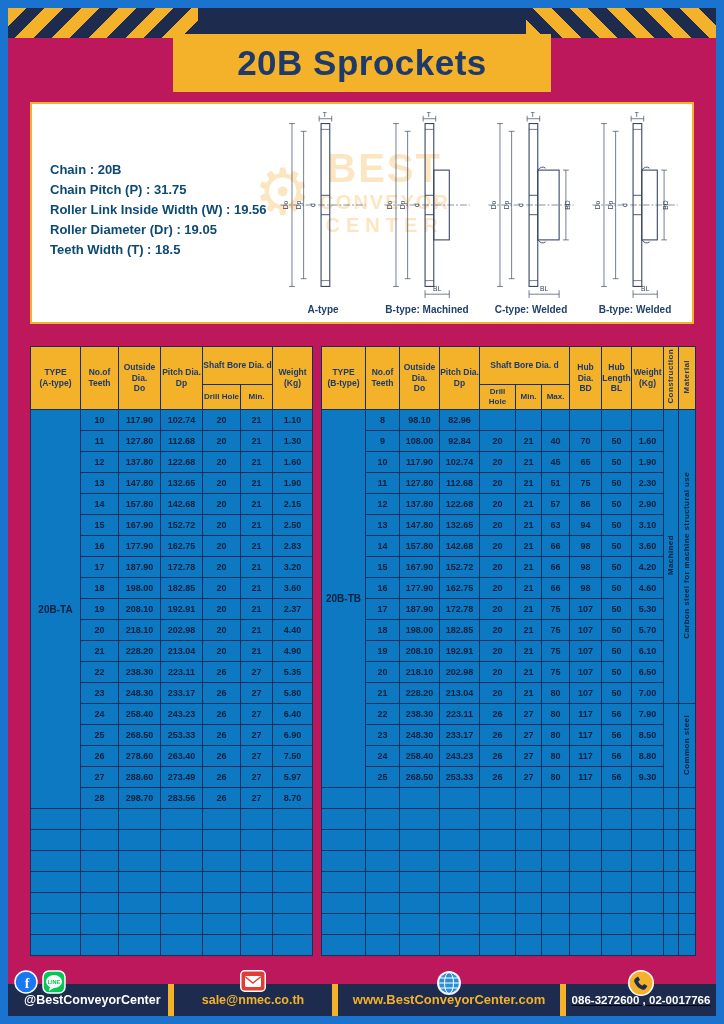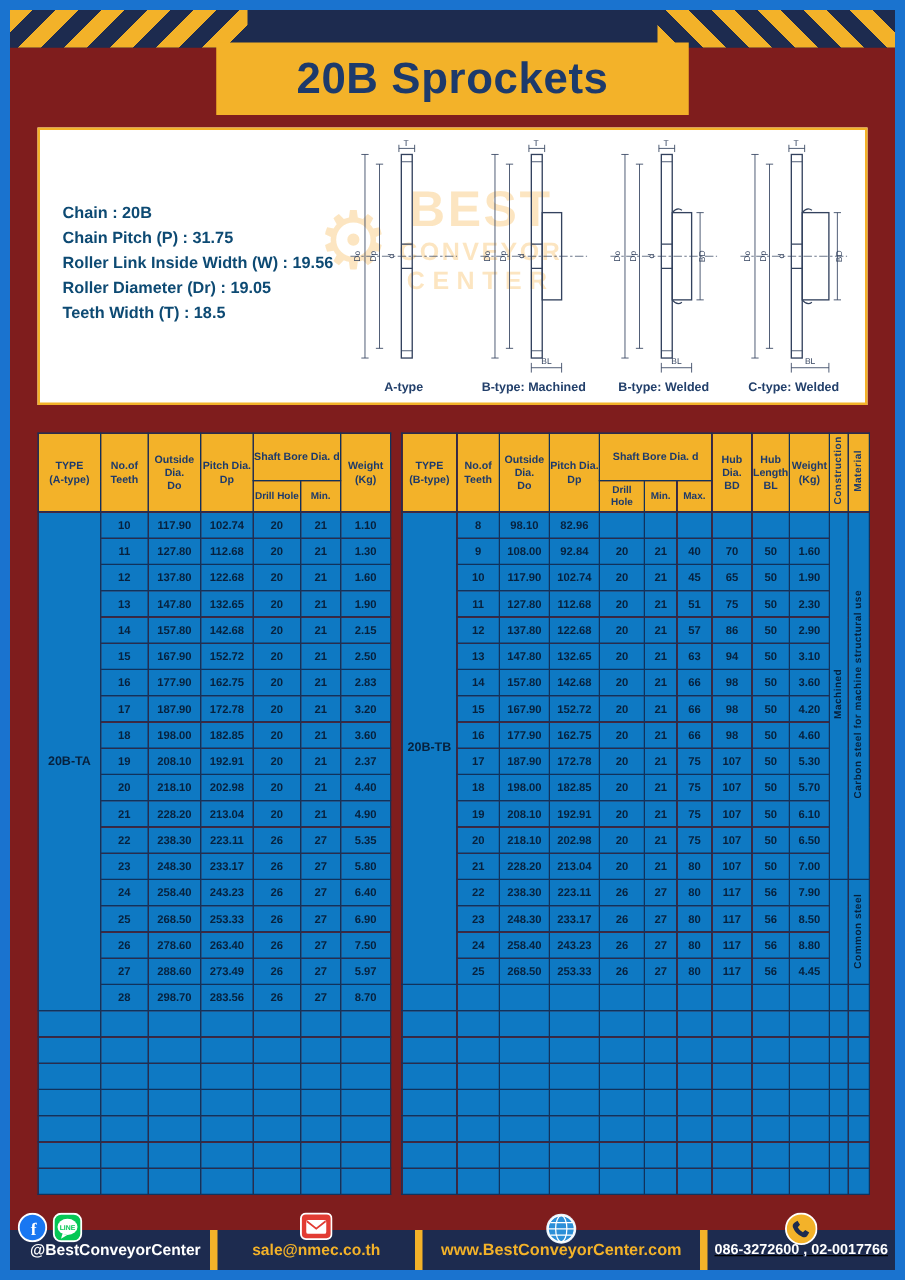--- a/index.html
+++ b/index.html
@@ -1,18 +1,18 @@
 <!DOCTYPE html>
 <html><head>
 <meta charset="utf-8">
 <style>
   *{box-sizing:border-box;margin:0;padding:0;}
   body{margin:0;font-family:"Liberation Sans",sans-serif;background:#ffffff;}
   .page{width:724px;height:1024px;background:#1a73cf;padding:8px;position:relative;}
-  .sheet{position:relative;width:708px;height:1008px;background:#7f1d1d;overflow:hidden;}
+  .sheet{position:relative;width:708px;height:1008px;background:#be185d;overflow:hidden;}
 
   .topbar{position:absolute;top:0;left:0;right:0;height:30px;background:#1d2b4f;}
   .hazard{position:absolute;top:0;height:30px;width:190px;}
   .hazard.left{left:0;background:repeating-linear-gradient(135deg,#f3b229 0 13px,#1d2b4f 13px 26px);}
   .hazard.right{right:0;background:repeating-linear-gradient(45deg,#f3b229 0 13px,#1d2b4f 13px 26px);}
 
   .banner{position:absolute;top:26px;left:50%;transform:translateX(-50%);width:378px;height:58px;background:#f3b229;display:flex;align-items:center;justify-content:center;z-index:2;}
   .banner h1{font-size:35px;font-weight:800;color:#1d3a6b;letter-spacing:.5px;}
 
   .specbox{position:absolute;top:94px;left:22px;width:664px;height:222px;background:#fff;border:2px solid #f3b229;}
@@ -154,32 +154,32 @@
                 <rect x="46" y="14" width="9" height="168" fill="none" stroke="#33425e" stroke-width="1.1"></rect>
                 <line x1="46" y1="20" x2="55" y2="20" stroke="#33425e" stroke-width="0.7"></line>
                 <line x1="46" y1="176" x2="55" y2="176" stroke="#33425e" stroke-width="0.7"></line>
                 <line x1="46" y1="88" x2="55" y2="88" stroke="#33425e" stroke-width="0.9"></line>
                 <line x1="46" y1="108" x2="55" y2="108" stroke="#33425e" stroke-width="0.9"></line>
                 <text x="40" y="98" font-size="7" fill="#33425e" text-anchor="middle" transform="rotate(-90 40 98)" font-family="Liberation Sans, sans-serif">d</text>
                 <line x1="44" y1="9" x2="57" y2="9" stroke="#33425e" stroke-width="0.7"></line>
                 <line x1="44" y1="6" x2="44" y2="12" stroke="#33425e" stroke-width="0.7"></line>
                 <line x1="57" y1="6" x2="57" y2="12" stroke="#33425e" stroke-width="0.7"></line>
                 <text x="50" y="7" font-size="7" fill="#33425e" text-anchor="middle" font-family="Liberation Sans, sans-serif">T</text>
-                <rect x="55" y="62" width="16" height="72" fill="none" stroke="#33425e" stroke-width="1.1"></rect>
+                <rect x="55" y="62" width="22" height="72" fill="none" stroke="#33425e" stroke-width="1.1"></rect>
                 <path d="M55 62 q4 -5 8 -2 M55 134 q4 5 8 2" fill="none" stroke="#33425e" stroke-width="0.9"></path>
-                <line x1="78" y1="62" x2="78" y2="134" stroke="#33425e" stroke-width="0.7"></line>
-                <line x1="75" y1="62" x2="81" y2="62" stroke="#33425e" stroke-width="0.7"></line>
-                <line x1="75" y1="134" x2="81" y2="134" stroke="#33425e" stroke-width="0.7"></line>
-                <text x="82" y="98" font-size="7" fill="#33425e" text-anchor="middle" transform="rotate(-90 82 98)" font-family="Liberation Sans, sans-serif">BD</text>
-                <line x1="46" y1="190" x2="71" y2="190" stroke="#33425e" stroke-width="0.7"></line>
+                <line x1="84" y1="62" x2="84" y2="134" stroke="#33425e" stroke-width="0.7"></line>
+                <line x1="81" y1="62" x2="87" y2="62" stroke="#33425e" stroke-width="0.7"></line>
+                <line x1="81" y1="134" x2="87" y2="134" stroke="#33425e" stroke-width="0.7"></line>
+                <text x="88" y="98" font-size="7" fill="#33425e" text-anchor="middle" transform="rotate(-90 88 98)" font-family="Liberation Sans, sans-serif">BD</text>
+                <line x1="46" y1="190" x2="77" y2="190" stroke="#33425e" stroke-width="0.7"></line>
                 <line x1="46" y1="186" x2="46" y2="194" stroke="#33425e" stroke-width="0.7"></line>
-                <line x1="71" y1="186" x2="71" y2="194" stroke="#33425e" stroke-width="0.7"></line>
-                <text x="58.5" y="187" font-size="7" fill="#33425e" text-anchor="middle" font-family="Liberation Sans, sans-serif">BL</text>
+                <line x1="77" y1="186" x2="77" y2="194" stroke="#33425e" stroke-width="0.7"></line>
+                <text x="61.5" y="187" font-size="7" fill="#33425e" text-anchor="middle" font-family="Liberation Sans, sans-serif">BL</text>
               </svg></div>
-            <div class="fig-label">B-type: Welded</div>
+            <div class="fig-label">C-type: Welded</div>
           </div>
           <div class="fig">
             <div><svg width="94" height="190" viewBox="0 0 96 196">
                 <line x1="4" y1="98" x2="92" y2="98" stroke="#33425e" stroke-width="0.6" stroke-dasharray="7 2 2 2"></line>
                 <line x1="16" y1="14" x2="16" y2="182" stroke="#33425e" stroke-width="0.7"></line>
                 <line x1="13" y1="14" x2="19" y2="14" stroke="#33425e" stroke-width="0.7"></line>
                 <line x1="13" y1="182" x2="19" y2="182" stroke="#33425e" stroke-width="0.7"></line>
                 <text x="12" y="98" font-size="7" fill="#33425e" text-anchor="middle" transform="rotate(-90 12 98)" font-family="Liberation Sans, sans-serif">Do</text>
                 <line x1="28" y1="22" x2="28" y2="174" stroke="#33425e" stroke-width="0.7"></line>
                 <line x1="25" y1="22" x2="31" y2="22" stroke="#33425e" stroke-width="0.7"></line>
@@ -188,32 +188,32 @@
                 <rect x="46" y="14" width="9" height="168" fill="none" stroke="#33425e" stroke-width="1.1"></rect>
                 <line x1="46" y1="20" x2="55" y2="20" stroke="#33425e" stroke-width="0.7"></line>
                 <line x1="46" y1="176" x2="55" y2="176" stroke="#33425e" stroke-width="0.7"></line>
                 <line x1="46" y1="88" x2="55" y2="88" stroke="#33425e" stroke-width="0.9"></line>
                 <line x1="46" y1="108" x2="55" y2="108" stroke="#33425e" stroke-width="0.9"></line>
                 <text x="40" y="98" font-size="7" fill="#33425e" text-anchor="middle" transform="rotate(-90 40 98)" font-family="Liberation Sans, sans-serif">d</text>
                 <line x1="44" y1="9" x2="57" y2="9" stroke="#33425e" stroke-width="0.7"></line>
                 <line x1="44" y1="6" x2="44" y2="12" stroke="#33425e" stroke-width="0.7"></line>
                 <line x1="57" y1="6" x2="57" y2="12" stroke="#33425e" stroke-width="0.7"></line>
                 <text x="50" y="7" font-size="7" fill="#33425e" text-anchor="middle" font-family="Liberation Sans, sans-serif">T</text>
-                <rect x="55" y="62" width="22" height="72" fill="none" stroke="#33425e" stroke-width="1.1"></rect>
+                <rect x="55" y="62" width="16" height="72" fill="none" stroke="#33425e" stroke-width="1.1"></rect>
                 <path d="M55 62 q4 -5 8 -2 M55 134 q4 5 8 2" fill="none" stroke="#33425e" stroke-width="0.9"></path>
-                <line x1="84" y1="62" x2="84" y2="134" stroke="#33425e" stroke-width="0.7"></line>
-                <line x1="81" y1="62" x2="87" y2="62" stroke="#33425e" stroke-width="0.7"></line>
-                <line x1="81" y1="134" x2="87" y2="134" stroke="#33425e" stroke-width="0.7"></line>
-                <text x="88" y="98" font-size="7" fill="#33425e" text-anchor="middle" transform="rotate(-90 88 98)" font-family="Liberation Sans, sans-serif">BD</text>
-                <line x1="46" y1="190" x2="77" y2="190" stroke="#33425e" stroke-width="0.7"></line>
+                <line x1="78" y1="62" x2="78" y2="134" stroke="#33425e" stroke-width="0.7"></line>
+                <line x1="75" y1="62" x2="81" y2="62" stroke="#33425e" stroke-width="0.7"></line>
+                <line x1="75" y1="134" x2="81" y2="134" stroke="#33425e" stroke-width="0.7"></line>
+                <text x="82" y="98" font-size="7" fill="#33425e" text-anchor="middle" transform="rotate(-90 82 98)" font-family="Liberation Sans, sans-serif">BD</text>
+                <line x1="46" y1="190" x2="71" y2="190" stroke="#33425e" stroke-width="0.7"></line>
                 <line x1="46" y1="186" x2="46" y2="194" stroke="#33425e" stroke-width="0.7"></line>
-                <line x1="77" y1="186" x2="77" y2="194" stroke="#33425e" stroke-width="0.7"></line>
-                <text x="61.5" y="187" font-size="7" fill="#33425e" text-anchor="middle" font-family="Liberation Sans, sans-serif">BL</text>
+                <line x1="71" y1="186" x2="71" y2="194" stroke="#33425e" stroke-width="0.7"></line>
+                <text x="58.5" y="187" font-size="7" fill="#33425e" text-anchor="middle" font-family="Liberation Sans, sans-serif">BL</text>
               </svg></div>
-            <div class="fig-label">C-type: Welded</div>
+            <div class="fig-label">B-type: Welded</div>
           </div>
         </div>
     </div>
 
     <div class="tables">
       <table class="ptable" id="tableA">
           <colgroup>
             <col style="width: 50px;">
             <col style="width: 38px;">
             <col style="width: 42px;">
@@ -684,21 +684,21 @@
             </tr>
             <tr>
               <td>25</td>
               <td>268.50</td>
               <td>253.33</td>
               <td>26</td>
               <td>27</td>
               <td>80</td>
               <td>117</td>
               <td>56</td>
-              <td>4.45</td>
+              <td>9.30</td>
             </tr>
             <tr>
               <td></td>
               <td></td>
               <td></td>
               <td></td>
               <td></td>
               <td></td>
               <td></td>
               <td></td>

